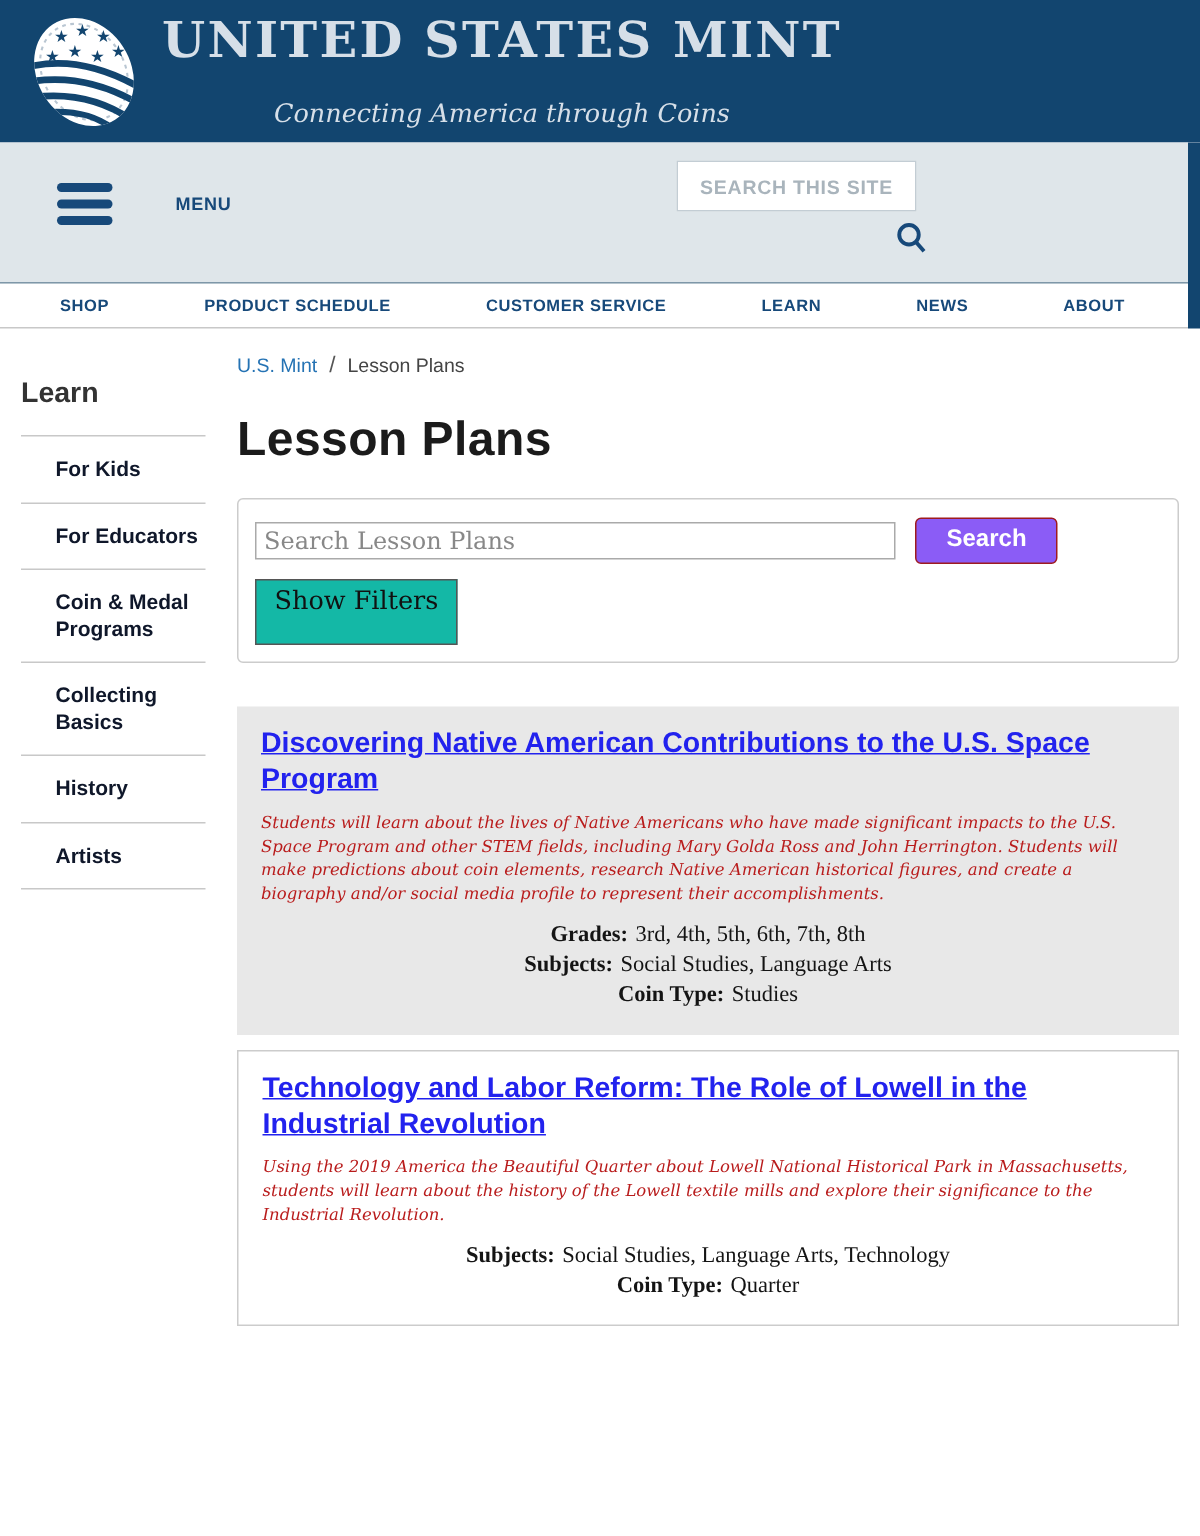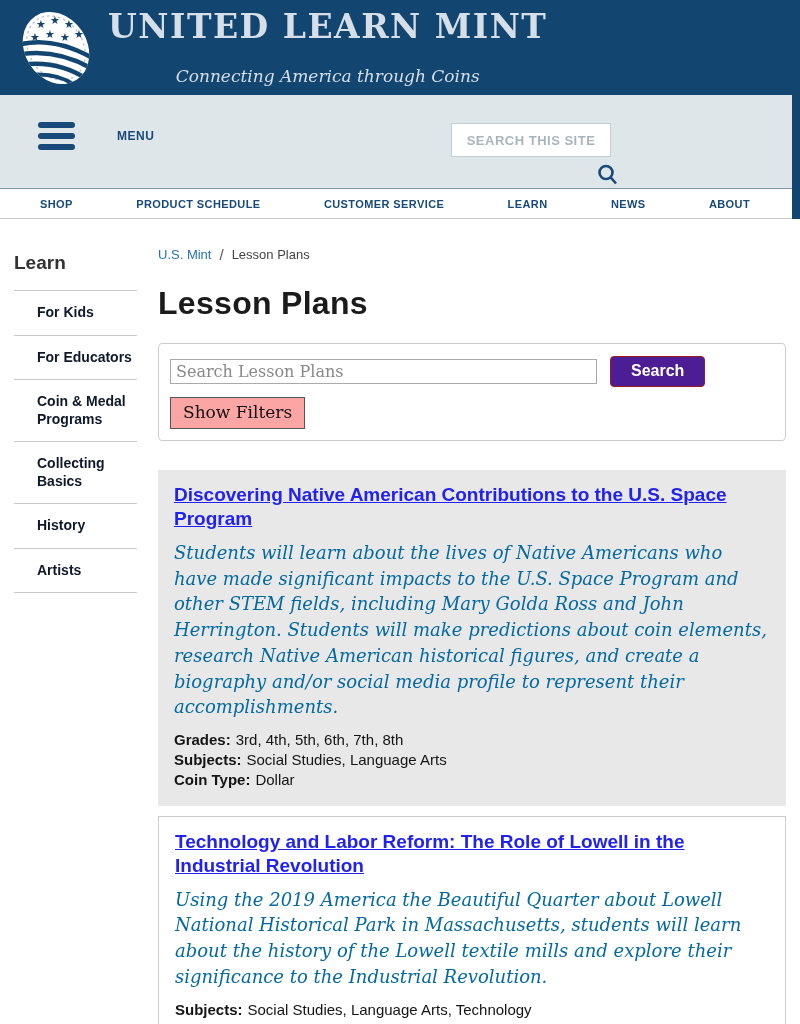--- a/index.html
+++ b/index.html
@@ -18,21 +18,21 @@
 
   
   .blue-strip { position:absolute; top:95px; right:0; width:8px; height:124px; background:#12456F; z-index:5; }
 
   
   .menubar { height:94px; background:#DFE6EA; border-bottom:1px solid #7E97A8; position:relative; }
   .menu-left { position:absolute; left:38px; top:27px; display:flex; align-items:center; }
   .hamburger { display:flex; flex-direction:column; gap:5px; cursor:pointer; }
   .hamburger span { display:block; width:37px; height:6px; border-radius:3px; background:#17497A; }
   .menu-label { margin-left:42px; font-size:12px; font-weight:bold; letter-spacing:0.5px; color:#17497A; }
-  .search-group { position:absolute; right:193px; top:28px; width:156px; }
+  .search-group { position:absolute; right:193px; top:12px; width:156px; }
   .site-search-input { width:160px; height:34px; border:1px solid #C3CDD4; background:#fff;
                        font-size:13px; font-weight:bold; color:#555; padding:0 10px;
                        text-align:center; letter-spacing:0.5px; }
   .site-search-input::placeholder { color:#A9B4BC; font-weight:bold; }
   .search-submit { position:absolute; right:-14px; top:40px; width:26px; height:26px; background:none;
                    border:none; cursor:pointer; }
 
   
   .navbar { height:30px; background:#fff; border-bottom:1px solid #C8C8C8;
             display:flex; align-items:center; justify-content:space-between;
@@ -44,47 +44,47 @@
   .content { display:flex; align-items:flex-start; }
 
   .sidebar { width:123px; margin-left:14px; flex:none; }
   .sidebar-heading { font-size:19px; font-weight:bold; color:#333; margin:33px 0 16px 0; }
   .sidebar-list { list-style:none; border-top:1px solid #C8C8C8; }
   .sidebar-item { border-bottom:1px solid #C8C8C8; padding:13px 0 13px 23px;
                   font-size:14px; font-weight:bold; color:#0f172a; line-height:1.25; cursor:pointer; }
 
   .main { margin-left:21px; width:628px; flex:none; }
 
-  .breadcrumb { margin-top:27px; font-size:13px; color:#444; display:flex; align-items:center; gap:8px; }
+  .breadcrumb { margin-top:16px; font-size:13px; color:#444; display:flex; align-items:center; gap:8px; }
   .crumb-link { color:#2573B4; text-decoration:none; cursor:pointer; }
   .crumb-sep { color:#555; font-size:15px; }
 
   .page-title { font-size:32px; font-weight:bold; color:#1B1B1B; margin-top:22px; letter-spacing:0.3px; }
 
   .search-panel { margin-top:21px; border:1px solid #CCC; border-radius:4px; padding:12px 11px 11px 11px; }
   .search-row { display:flex; align-items:center; }
   .lesson-search-input { width:427px; height:25px; border:1px solid #AAA; background:#fff;
                          font-family:"DejaVu Serif", serif; font-size:16px; color:#333; padding:0 5px; }
   .lesson-search-input::placeholder { color:#888; }
-  .search-btn { margin-left:13px; background:#4c1d95; color:#fff; border:1px solid #9E1B20;
+  .search-btn { margin-left:13px; background:#8b5cf6; color:#fff; border:1px solid #9E1B20;
                 border-radius:4px; font-size:16px; font-weight:bold; padding:5px 20px 6px 20px; cursor:pointer; }
-  .filters-btn { margin-top:10px; background:#fca5a5; border:1px solid #555;
+  .filters-btn { margin-top:10px; background:#14b8a6; border:1px solid #555;
                  font-family:"DejaVu Serif", serif; font-size:17px; color:#111;
-                 padding:4px 12px 6px 12px; cursor:pointer; }
+                 padding:4px 12px 18px 12px; cursor:pointer; }
 
   .lesson-list { margin-top:29px; }
   .card { padding:13px 16px 16px 16px; margin-bottom:10px; }
   .card--gray { background:#E8E8E8; }
   .card--white { background:#FFF; border:1px solid #CCC; }
   .card-title { display:inline; font-size:19px; font-weight:bold; color:#2222EE;
                 text-decoration:underline; line-height:1.26; cursor:pointer; }
   .card-desc { margin-top:9px; font-family:"DejaVu Serif", serif; font-style:italic;
-               font-size:18px; color:#0369a1; line-height:1.43; }
-  .card-meta { margin-top:10px; font-family:Liberation Sans, sans-serif; font-size:15px;
-               color:#141414; line-height:1.33; }
+               font-size:11px; color:#b91c1c; line-height:1.43; }
+  .card-meta { margin-top:10px; font-family:Liberation Serif, serif; font-size:15px;
+               color:#141414; line-height:1.33;text-align:center; }
   .meta-label { font-weight:bold; margin-right:5px; }
 </style>
 </head>
 <body>
 
 <div class="page">
 
   <div class="header">
     <div class="logo-wrap">
       <svg width="88" height="80" viewBox="0 0 88 80">
@@ -104,21 +104,21 @@
           <text x="48" y="33">★</text>
           <text x="62" y="30">★</text>
           <path d="M2,38 Q40,26 84,52" stroke="#12456F" stroke-width="4.5" fill="none"></path>
           <path d="M0,48 Q42,38 82,62" stroke="#12456F" stroke-width="4.5" fill="none"></path>
           <path d="M2,58 Q44,50 76,72" stroke="#12456F" stroke-width="4.5" fill="none"></path>
           <path d="M8,68 Q46,62 66,80" stroke="#12456F" stroke-width="4" fill="none"></path>
         </g>
       </svg>
     </div>
     <div class="brand">
-      <div class="brand-title">UNITED LEARN MINT</div>
+      <div class="brand-title">UNITED STATES MINT</div>
       <div class="brand-tagline">Connecting America through Coins</div>
     </div>
   </div>
 
   <div class="blue-strip"></div>
 
   <div class="menubar">
     <div class="menu-left">
       <div class="hamburger">
         <span></span>
@@ -180,21 +180,21 @@
       </div>
 
       <div class="lesson-list">
 
         <div class="card card--gray">
           <a class="card-title">Discovering Native American Contributions to the U.S. Space Program</a>
           <div class="card-desc">Students will learn about the lives of Native Americans who have made significant impacts to the U.S. Space Program and other STEM fields, including Mary Golda Ross and John Herrington. Students will make predictions about coin elements, research Native American historical figures, and create a biography and/or social media profile to represent their accomplishments.</div>
           <div class="card-meta">
             <div><span class="meta-label">Grades:</span><span>3rd, 4th, 5th, 6th, 7th, 8th</span></div>
             <div><span class="meta-label">Subjects:</span><span>Social Studies, Language Arts</span></div>
-            <div><span class="meta-label">Coin Type:</span><span>Dollar</span></div>
+            <div><span class="meta-label">Coin Type:</span><span>Studies</span></div>
           </div>
         </div>
 
         <div class="card card--white">
           <a class="card-title">Technology and Labor Reform: The Role of Lowell in the Industrial Revolution</a>
           <div class="card-desc">Using the 2019 America the Beautiful Quarter about Lowell National Historical Park in Massachusetts, students will learn about the history of the Lowell textile mills and explore their significance to the Industrial Revolution.</div>
           <div class="card-meta">
             <div><span class="meta-label">Subjects:</span><span>Social Studies, Language Arts, Technology</span></div>
             <div><span class="meta-label">Coin Type:</span><span>Quarter</span></div>
           </div>

